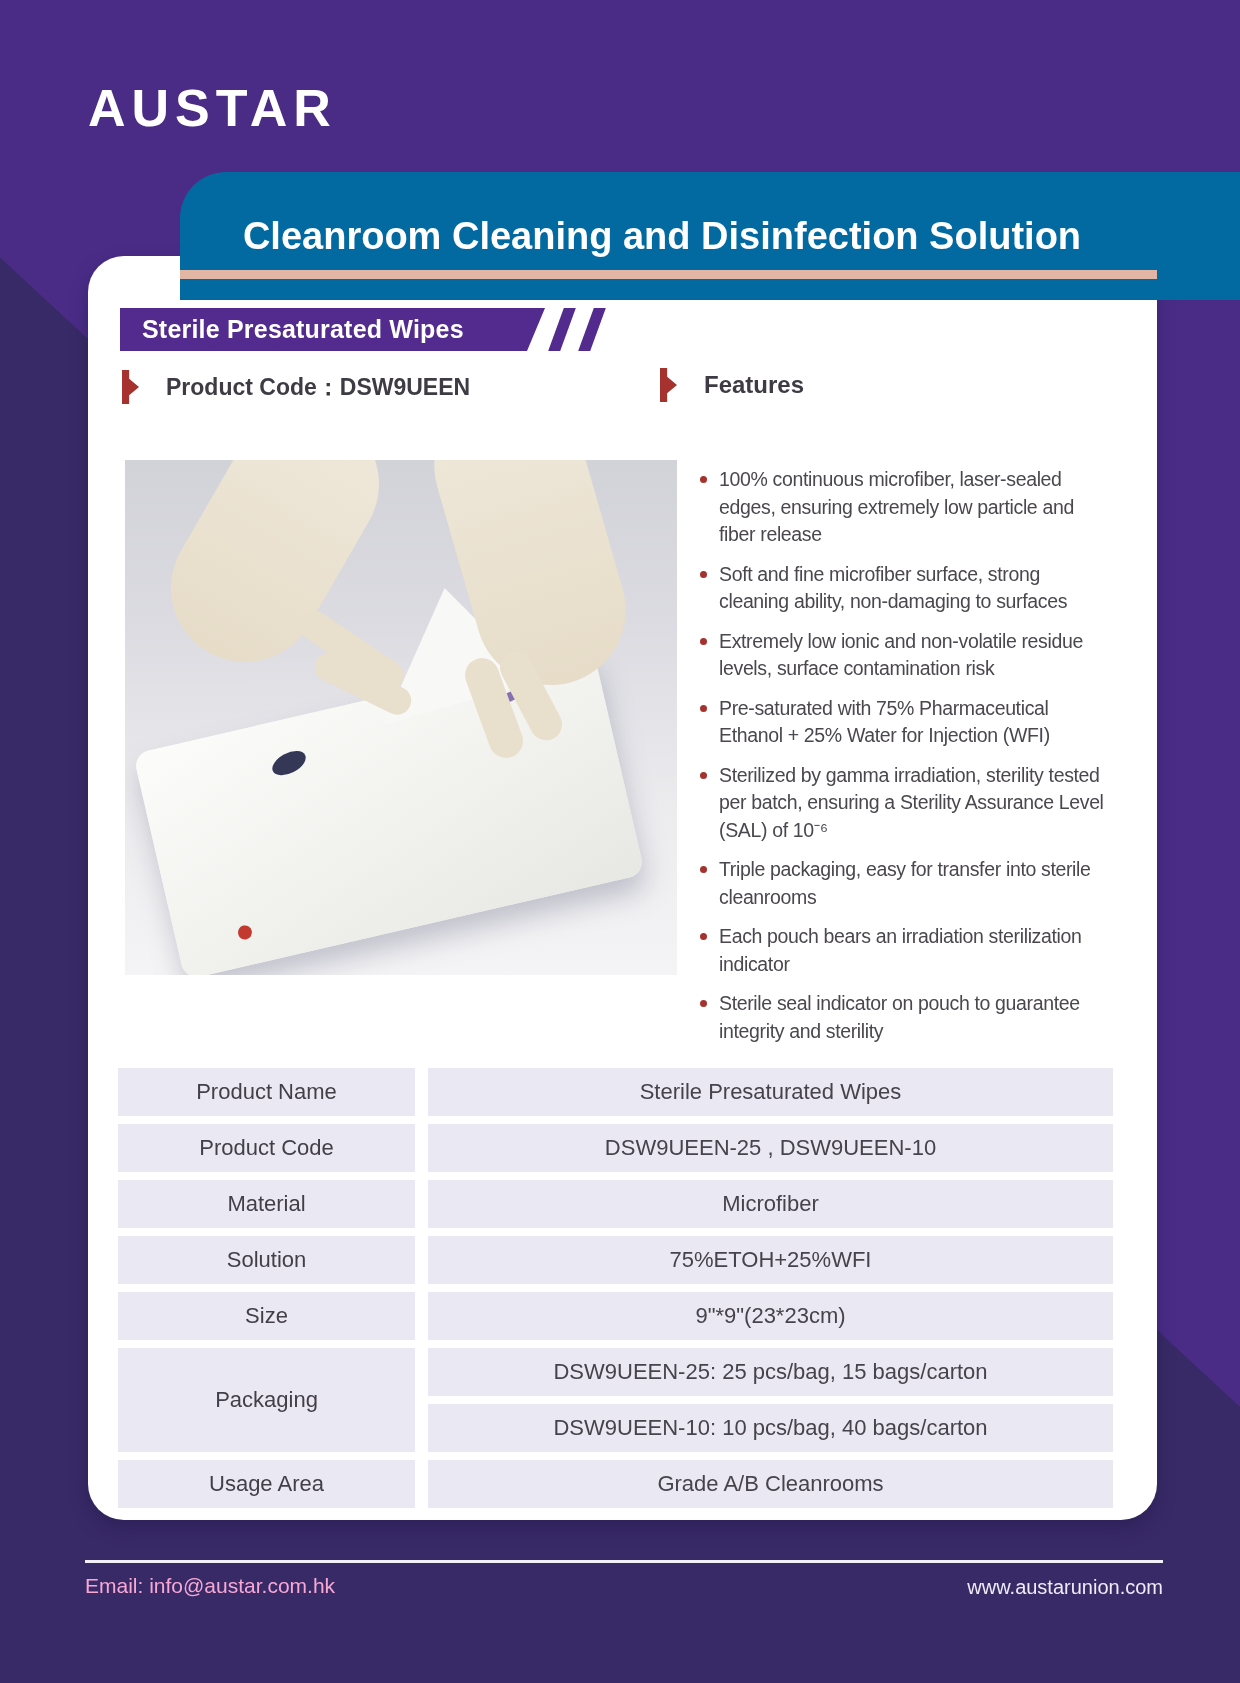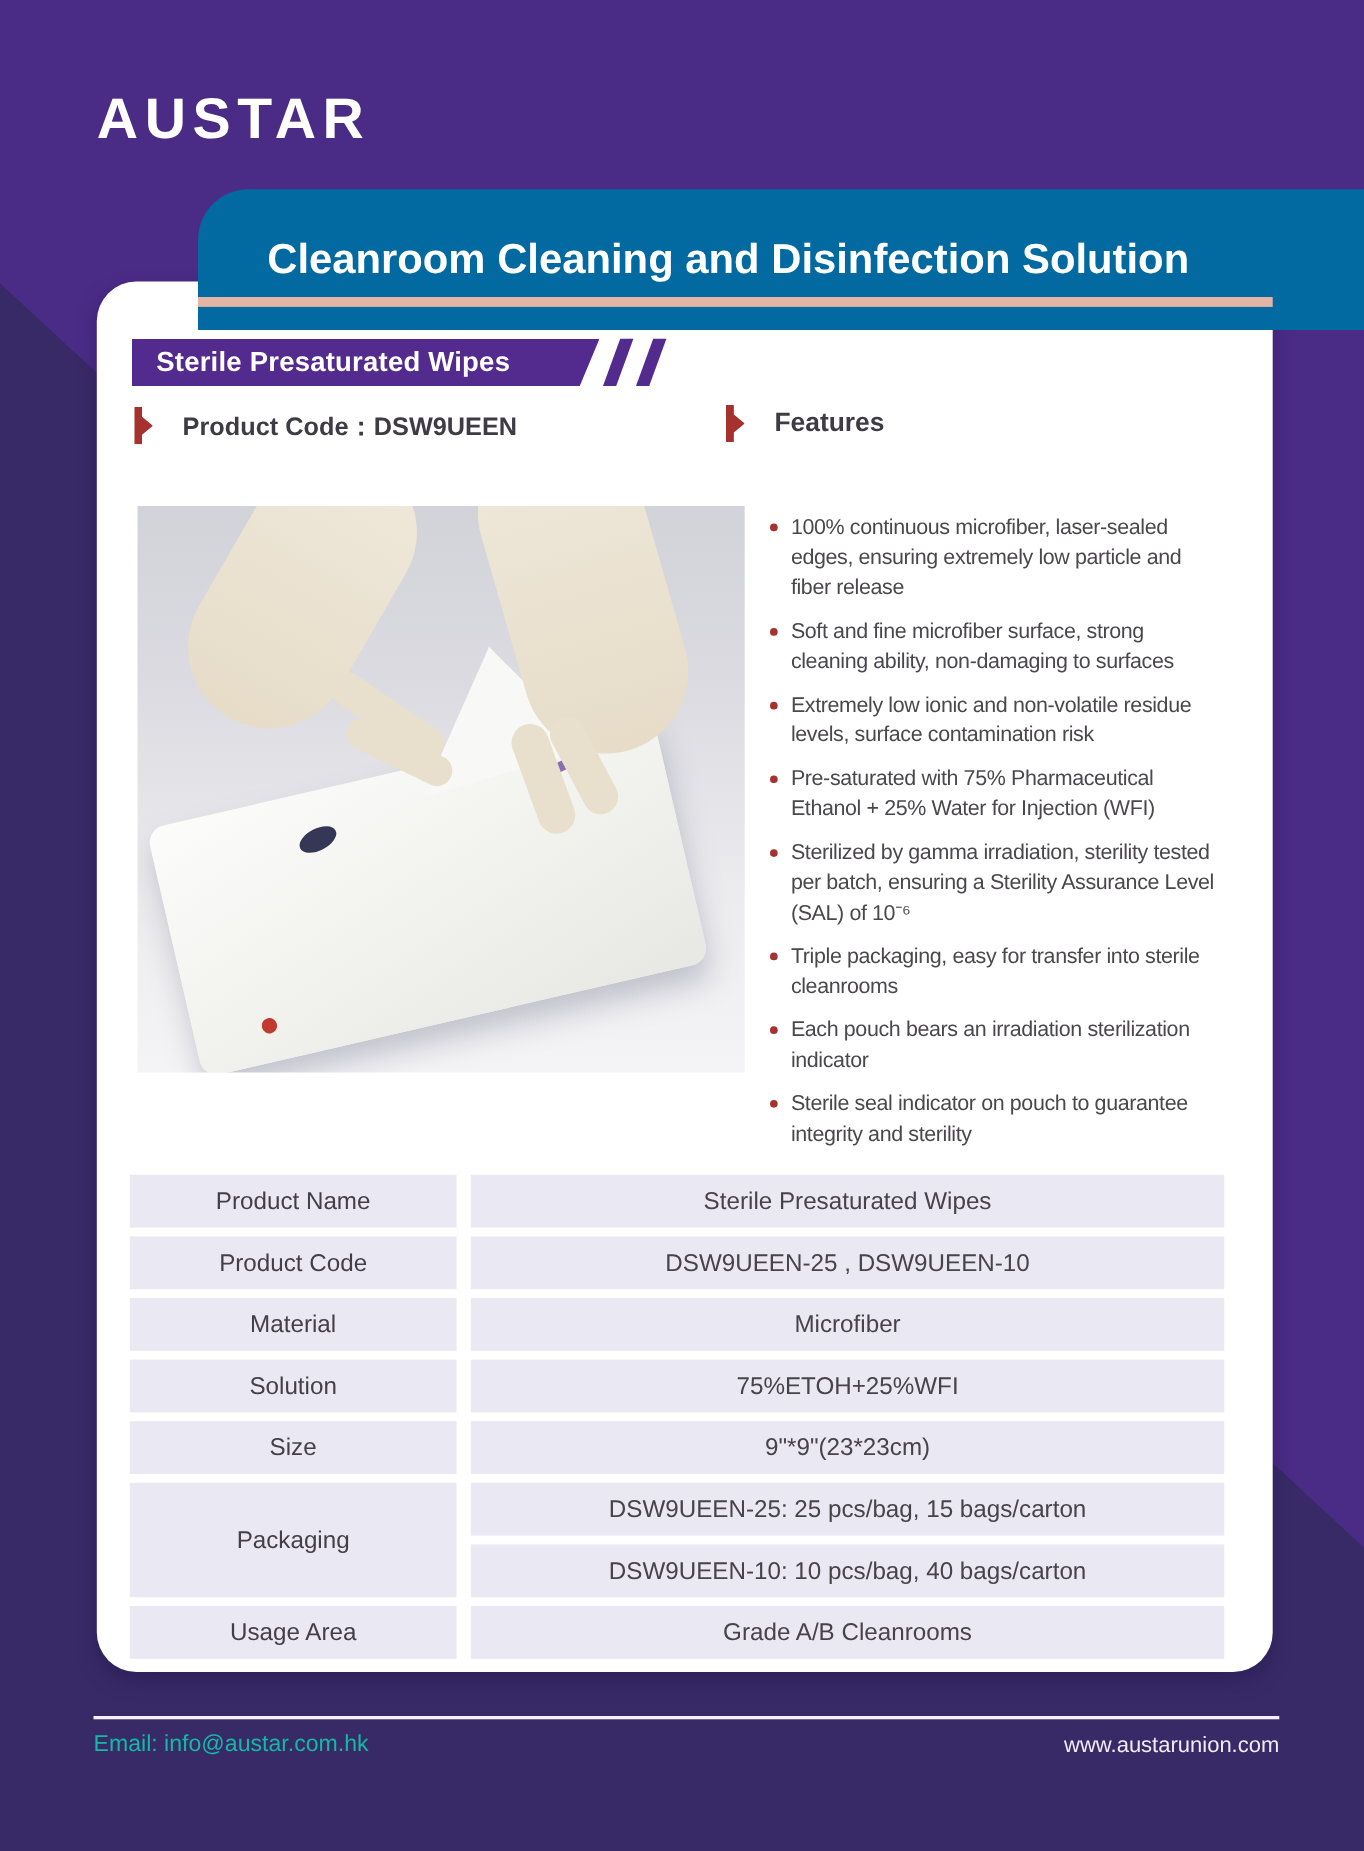--- a/index.html
+++ b/index.html
@@ -130,21 +130,21 @@
     display:flex; align-items:center; justify-content:center;
     font-size:22px;
   }
 
   
   .footer-line{
     position:absolute; left:85px; top:1560px; width:1078px; height:3px;
     background:#f2f0f8;
   }
   .footer-email{
-    position:absolute; left:85px; top:1574px; color:#14b8a6; font-size:21px;
+    position:absolute; left:85px; top:1574px; color:#f9a8d4; font-size:21px;
     text-decoration:none;
   }
   .footer-website{
     position:absolute; right:77px; top:1576px; color:#efecf7; font-size:20px;
     text-decoration:none;
   }
 </style>
 </head>
 <body>
 

